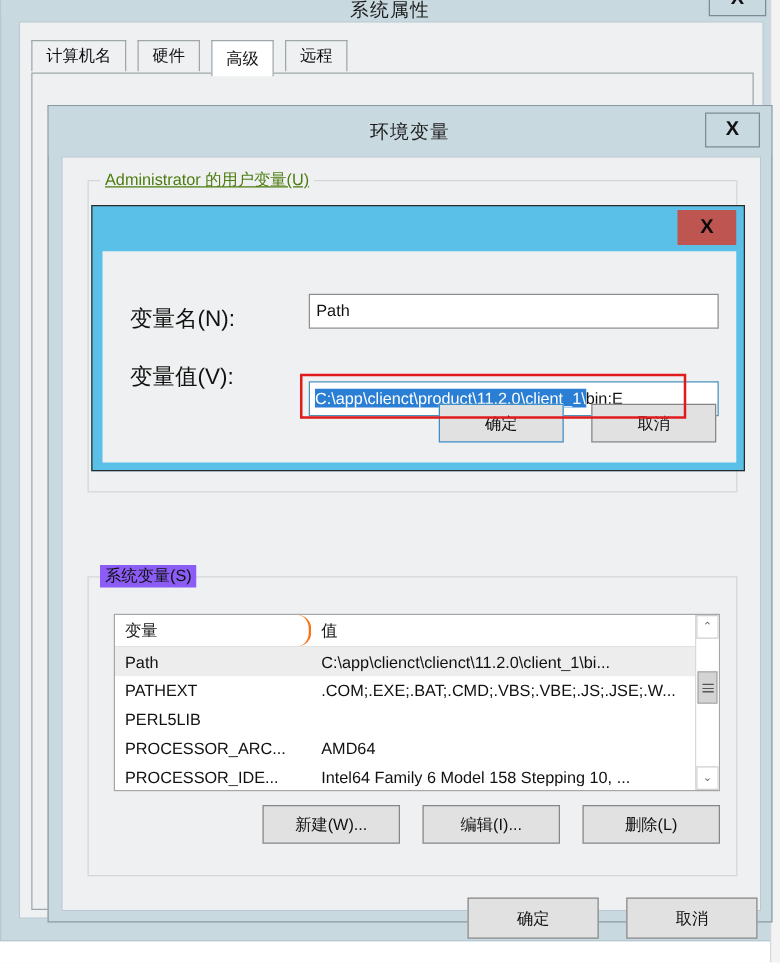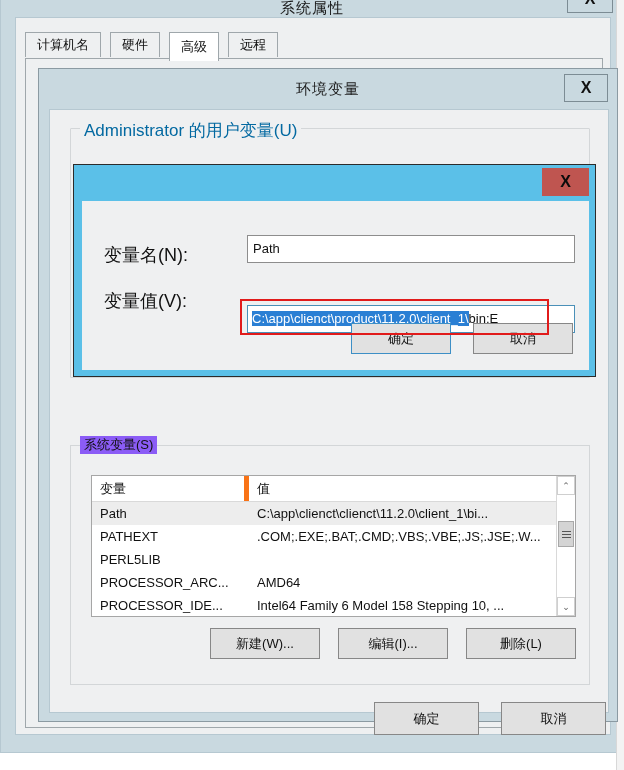--- a/index.html
+++ b/index.html
@@ -111,21 +111,21 @@
     height: 670px;
     background: #eef0f1;
     border: 1px solid #9fa7ab;
     box-sizing: border-box;
   }
 
   
   #envvars-window {
     position: absolute;
     left: 22px;
-    top: 50px;
+    top: 66px;
     width: 580px;
     height: 654px;
     background: #c9d9e0;
     border: 1px solid #8b9aa2;
     box-sizing: border-box;
     z-index: 10;
   }
   #envvars-titlebar {
     position: absolute;
     left: 0; top: 0;
@@ -180,23 +180,24 @@
     border: 1px solid #d3d6d8;
     border-radius: 1px;
     box-sizing: border-box;
   }
   #uservars-legend {
     position: absolute;
     left: 30px;
     top: 9px;
     background: #eff0f1;
     padding: 0 4px;
-    font-size: 17px;
-    color: #0369a1;
+    font-size: 13px;
+    color: #4d7c0f;
     white-space: nowrap;
+    text-decoration: underline;
   }
 
   
   #sysvars-group {
     position: absolute;
     left: 20px;
     top: 335px;
     width: 520px;
     height: 240px;
     border: 1px solid #d3d6d8;
@@ -231,21 +232,21 @@
     background: #ffffff;
   }
   .hcell {
     display: flex;
     align-items: center;
     padding-left: 8px;
     font-size: 13px;
     color: #111;
     box-sizing: border-box;
   }
-  .hcell.c1 { width: 157px; border-right: 5px solid #f97316; }
+  .hcell.c1 { width: 157px; border-right: 2px solid #f97316; border-radius: 11px; }
   .hcell.c2 { flex: 1; }
   .vrow {
     display: flex;
     height: 23px;
     align-items: center;
     font-size: 13px;
     color: #111;
     cursor: default;
   }
   .vrow.selected { background: #ededed; }

